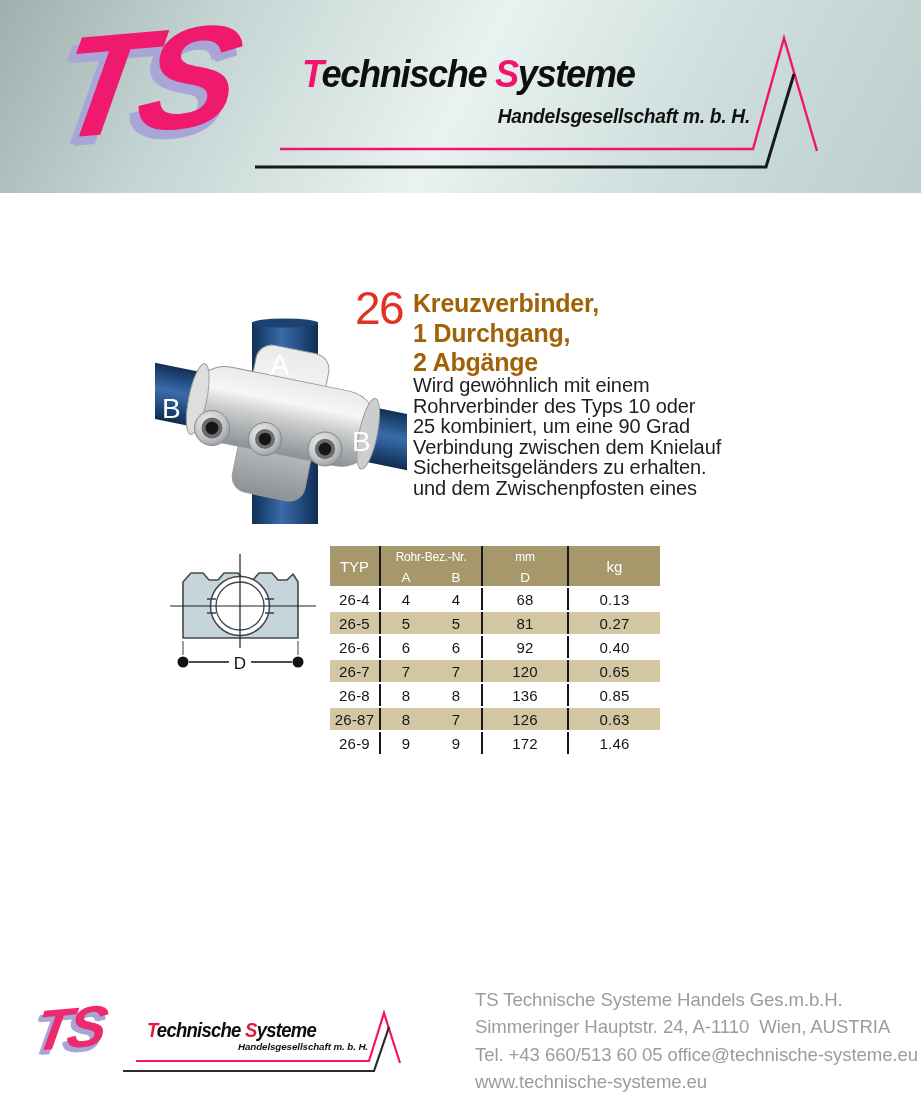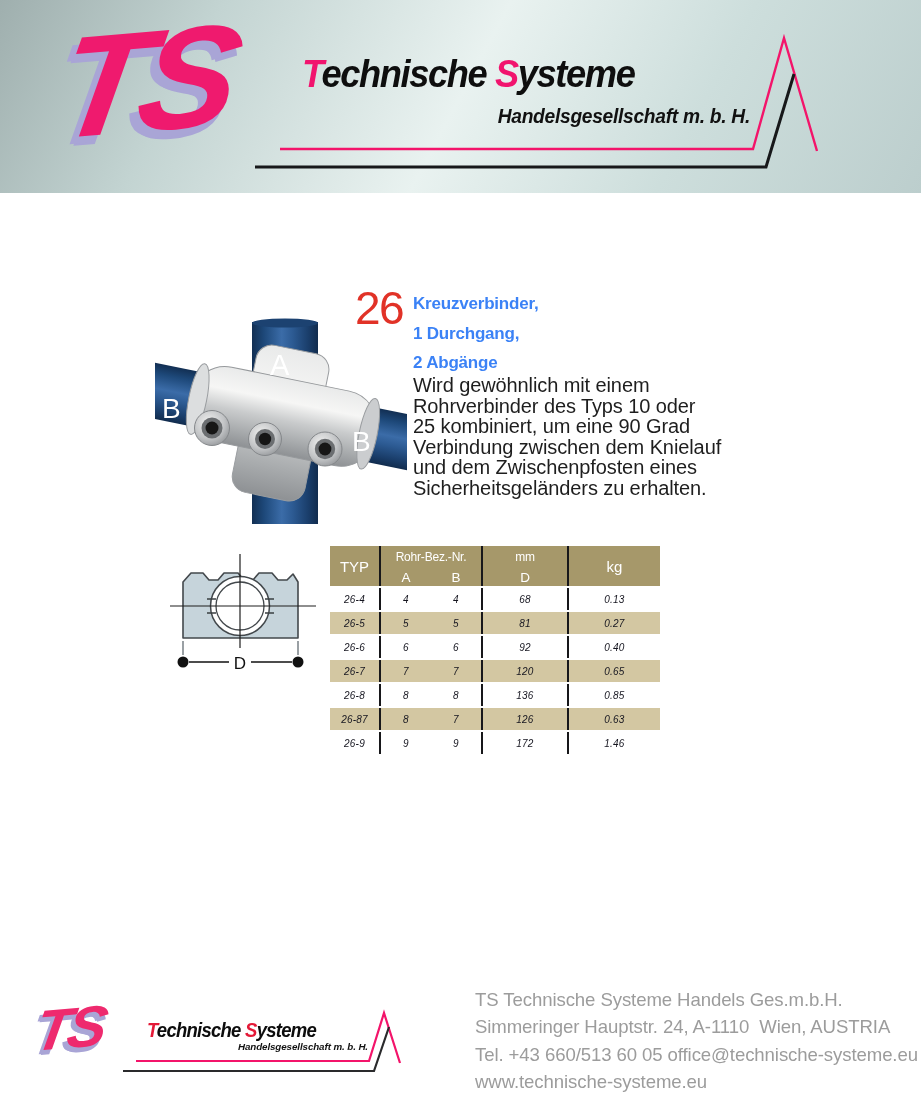--- a/index.html
+++ b/index.html
@@ -22,37 +22,37 @@
     font-style:italic;font-weight:700;font-size:20px;letter-spacing:-.3px;color:#111;
     transform:scaleX(.96);transform-origin:right top;}
   .mast-lines{position:absolute;left:0;top:0;width:921px;height:193px;}
 
   
   .photo{position:absolute;left:155px;top:306px;width:252px;height:218px;}
   .photo text{font-family:"Liberation Sans","DejaVu Sans",sans-serif;}
   .prod-num{position:absolute;left:355px;top:285px;margin:0;
     font-size:46px;font-weight:400;letter-spacing:-1.5px;color:#e13227;line-height:1;}
   .prod-title{position:absolute;left:413px;top:289px;
-    font-weight:700;font-size:17px;line-height:29.5px;letter-spacing:-.2px;color:#3b82f6;}
+    font-weight:700;font-size:25px;line-height:29.5px;letter-spacing:-.2px;color:#a16207;}
   .prod-desc{position:absolute;left:413px;top:375px;
     font-size:20px;line-height:20.6px;letter-spacing:-.1px;color:#1e1e1e;}
 
   
   .diagram{position:absolute;left:158px;top:536px;width:165px;height:152px;}
   .diagram text{font-family:"Liberation Sans","DejaVu Sans",sans-serif;}
 
   
   .spec{position:absolute;left:330px;top:510px;width:330px;
     border-collapse:collapse;table-layout:fixed;font-family:inherit;margin-top:36px;}
   .spec th{background:#a6986a;color:#fff;font-weight:400;padding:0;text-align:center;vertical-align:middle;}
   .spec .h-main{font-size:15px;height:22px;}
   .spec .h-group{font-size:12px;height:22px;letter-spacing:-.2px;}
   .spec .h-sub{font-size:13.5px;height:18px;}
-  .spec td{height:22px;text-align:center;font-size:10px;letter-spacing:.2px;
-    color:#15151f;padding:0;border-bottom:2px solid #fff;font-style:italic;}
+  .spec td{height:22px;text-align:center;font-size:15px;letter-spacing:.2px;
+    color:#15151f;padding:0;border-bottom:2px solid #fff;}
   .spec tbody tr:nth-child(even){background:#d3c7a2;}
   .spec .vline{border-right:2.5px solid #17171a;}
   .spec .hb{border-bottom:2px solid #fff;}
 
   
   .ts-small{position:absolute;left:36px;top:1002px;margin:0;
     font-style:italic;font-weight:800;font-size:58px;line-height:1;letter-spacing:-4px;color:#ee2a6e;
     transform:skewX(-14deg) rotate(-5deg);transform-origin:left center;
     text-shadow:-4px 4px 0 #a9a5d6,-2px 5px 0 #a9a5d6;}
   .f-brand{position:absolute;left:147px;top:1019px;
@@ -151,22 +151,22 @@
   <div class="prod-title">
     <div>Kreuzverbinder,</div>
     <div>1 Durchgang,</div>
     <div>2 Abgänge</div>
   </div>
   <div class="prod-desc">
     <div>Wird gewöhnlich mit einem</div>
     <div>Rohrverbinder des Typs 10 oder</div>
     <div>25 kombiniert, um eine 90 Grad</div>
     <div>Verbindung zwischen dem Knielauf</div>
+    <div>Sicherheitsgeländers zu erhalten.</div>
     <div>und dem Zwischenpfosten eines</div>
-    <div>Sicherheitsgeländers zu erhalten.</div>
   </div>
 
   <svg class="diagram" viewBox="0 0 165 152">
     <path d="M25,102 L25,46 L33,37 L45,37 L51,44 L60,44 L66,37 L80,37 L86,44 L95,44 L101,37 L114,37 L120,44 L129,44 L135,38 L140,46 L140,102 Z" fill="#c6d4db" stroke="#43484c" stroke-width="1.6" stroke-linejoin="round"></path>
     <circle cx="82" cy="70" r="29.5" fill="#ffffff" stroke="#43484c" stroke-width="1.5"></circle>
     <circle cx="82" cy="70" r="24" fill="#ffffff" stroke="#43484c" stroke-width="1.3"></circle>
     <g stroke="#3a3f42" stroke-width="1.4">
       <path d="M49,63 h9 M49,77 h9 M107,63 h9 M107,77 h9" fill="none"></path>
     </g>
     <g stroke="#1e1e1e" stroke-width="1.2">

